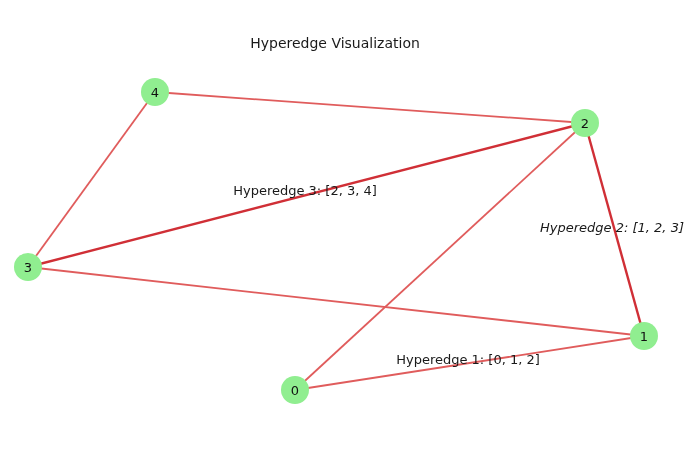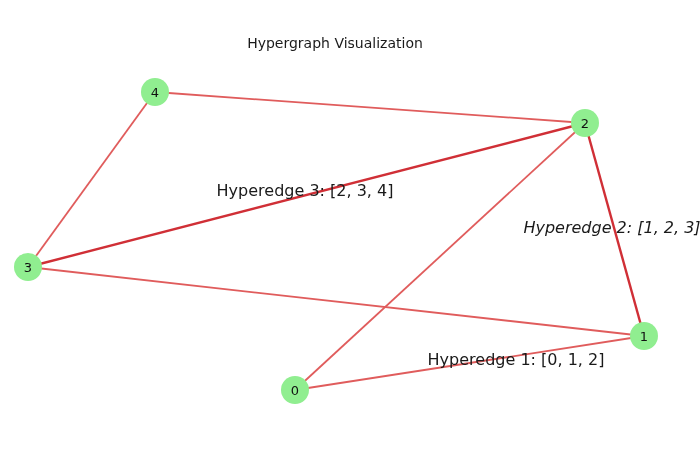--- a/index.html
+++ b/index.html
@@ -41,21 +41,21 @@
     justify-content: center;
   }
   .node-label {
     font-size: 13px;
     color: #111111;
     line-height: 1;
   }
   .hyperedge-label {
     position: absolute;
     transform: translate(-50%, -50%);
-    font-size: 16px;
+    font-size: 13px;
     color: #1a1a1a;
     white-space: nowrap;
   }
 </style>
 </head>
 <body>
 
 <div class="figure">
   <svg class="graph-svg" id="graph-svg" width="700" height="459">
       <line x1="28" y1="267" x2="155" y2="92" stroke="#e05c5c" stroke-width="1.8"></line>
@@ -77,18 +77,18 @@
         <span class="node-label" style="color: rgb(17, 17, 17);">2</span>
       </div>
       <div class="graph-node" style="left: 28px; top: 267px; background: rgb(144, 238, 144);">
         <span class="node-label" style="color: rgb(17, 17, 17);">3</span>
       </div>
       <div class="graph-node" style="left: 155px; top: 92px; background: rgb(144, 238, 144);">
         <span class="node-label" style="color: rgb(17, 17, 17);">4</span>
       </div>
     </div>
   <div id="labels-layer">
-      <div class="hyperedge-label" style="left: 468px; top: 359px; color: rgb(26, 26, 26); margin-left: 48px;">Hyperedge 1: [0, 1, 2]</div>
+      <div class="hyperedge-label" style="left: 468px; top: 359px; color: rgb(26, 26, 26);">Hyperedge 1: [0, 1, 2]</div>
       <div class="hyperedge-label" style="left: 612px; top: 227px; color: rgb(26, 26, 26); font-style: italic;">Hyperedge 2: [1, 2, 3]</div>
       <div class="hyperedge-label" style="left: 305px; top: 190px; color: rgb(26, 26, 26);">Hyperedge 3: [2, 3, 4]</div>
     </div>
-  <div class="plot-title" style="color: rgb(26, 26, 26);">Hypergraph Visualization</div>
+  <div class="plot-title" style="color: rgb(26, 26, 26);">Hyperedge Visualization</div>
 </div>
 
 </body></html>

